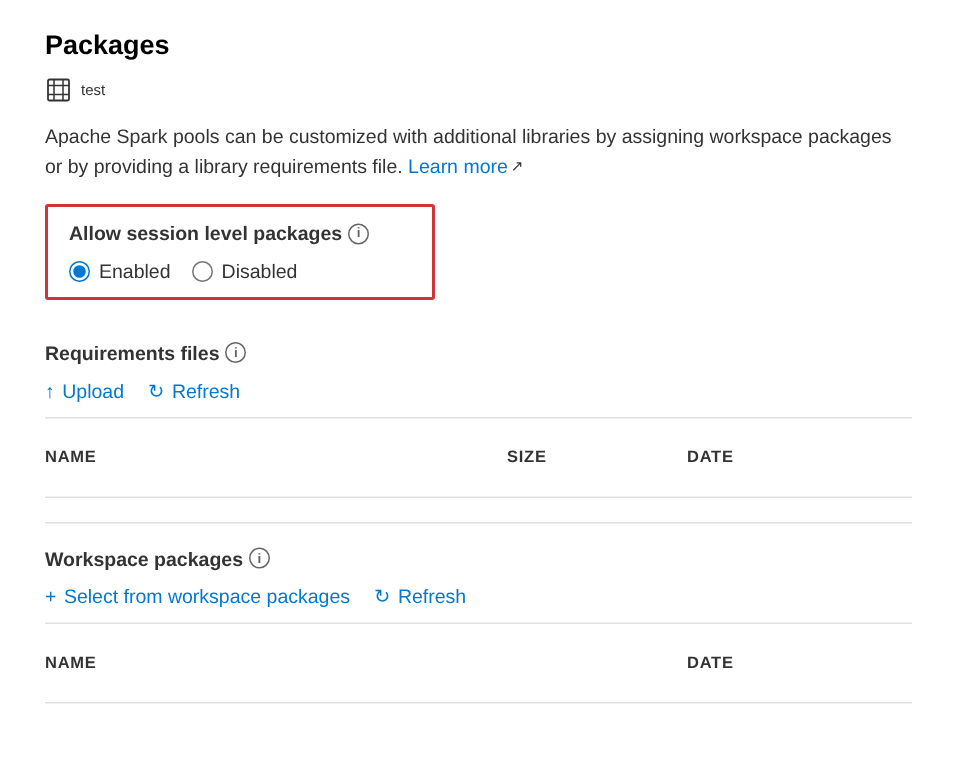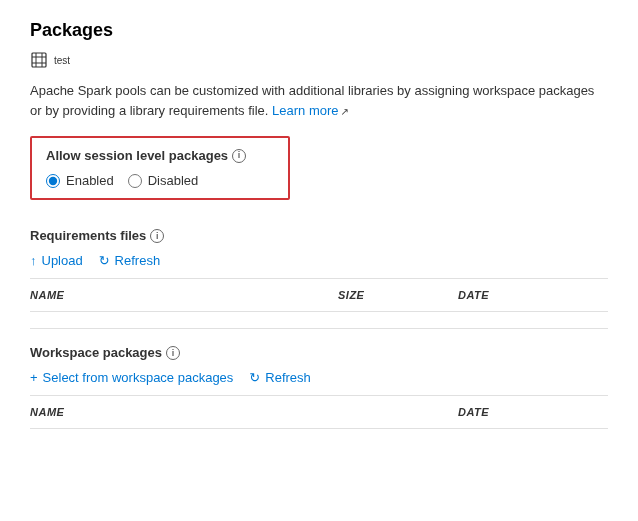--- a/index.html
+++ b/index.html
@@ -76,21 +76,21 @@
       accent-color: #0078d4;
       width: 14px;
       height: 14px;
       cursor: pointer;
     }
     .section-title {
       font-size: 13px;
       font-weight: 600;
       margin-bottom: 10px;
       display: flex;
-      align-items: flex-end;
+      align-items: flex-start;
       gap: 4px;
       color: #333;
     }
     .action-bar {
       display: flex;
       align-items: center;
       gap: 16px;
       margin-bottom: 10px;
     }
     .action-btn {
@@ -101,23 +101,22 @@
       background: none;
       border: none;
       cursor: pointer;
       font-size: 13px;
       padding: 0;
     }
     .table-header {
       display: grid;
       border-top: 1px solid #e0e0e0;
       border-bottom: 1px solid #e0e0e0;
-      padding: 10px 0;
+      padding: 20px 0;
       margin-bottom: 2px;
-      font-style: italic;
     }
     .req-table .table-header {
       grid-template-columns: 1fr 120px 150px;
     }
     .ws-table .table-header {
       grid-template-columns: 1fr 150px;
     }
     .col-header {
       font-size: 11px;
       font-weight: 700;

